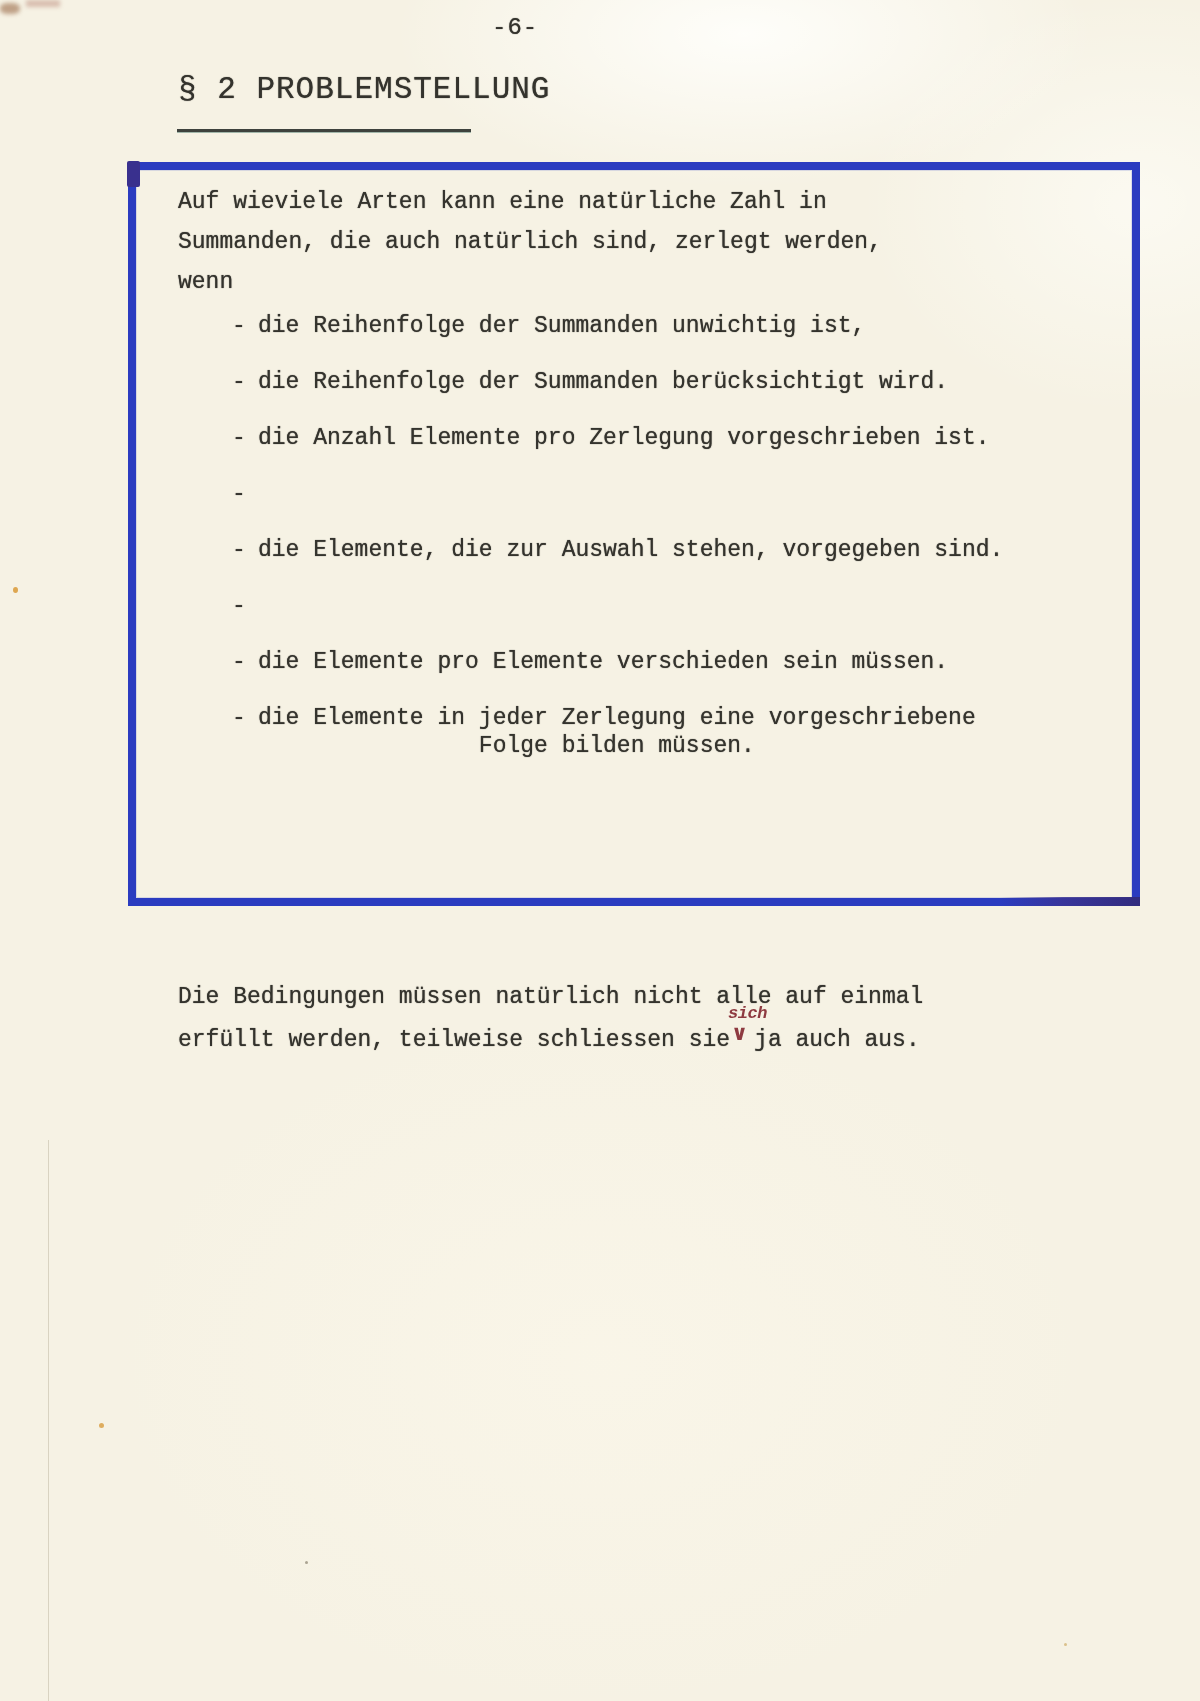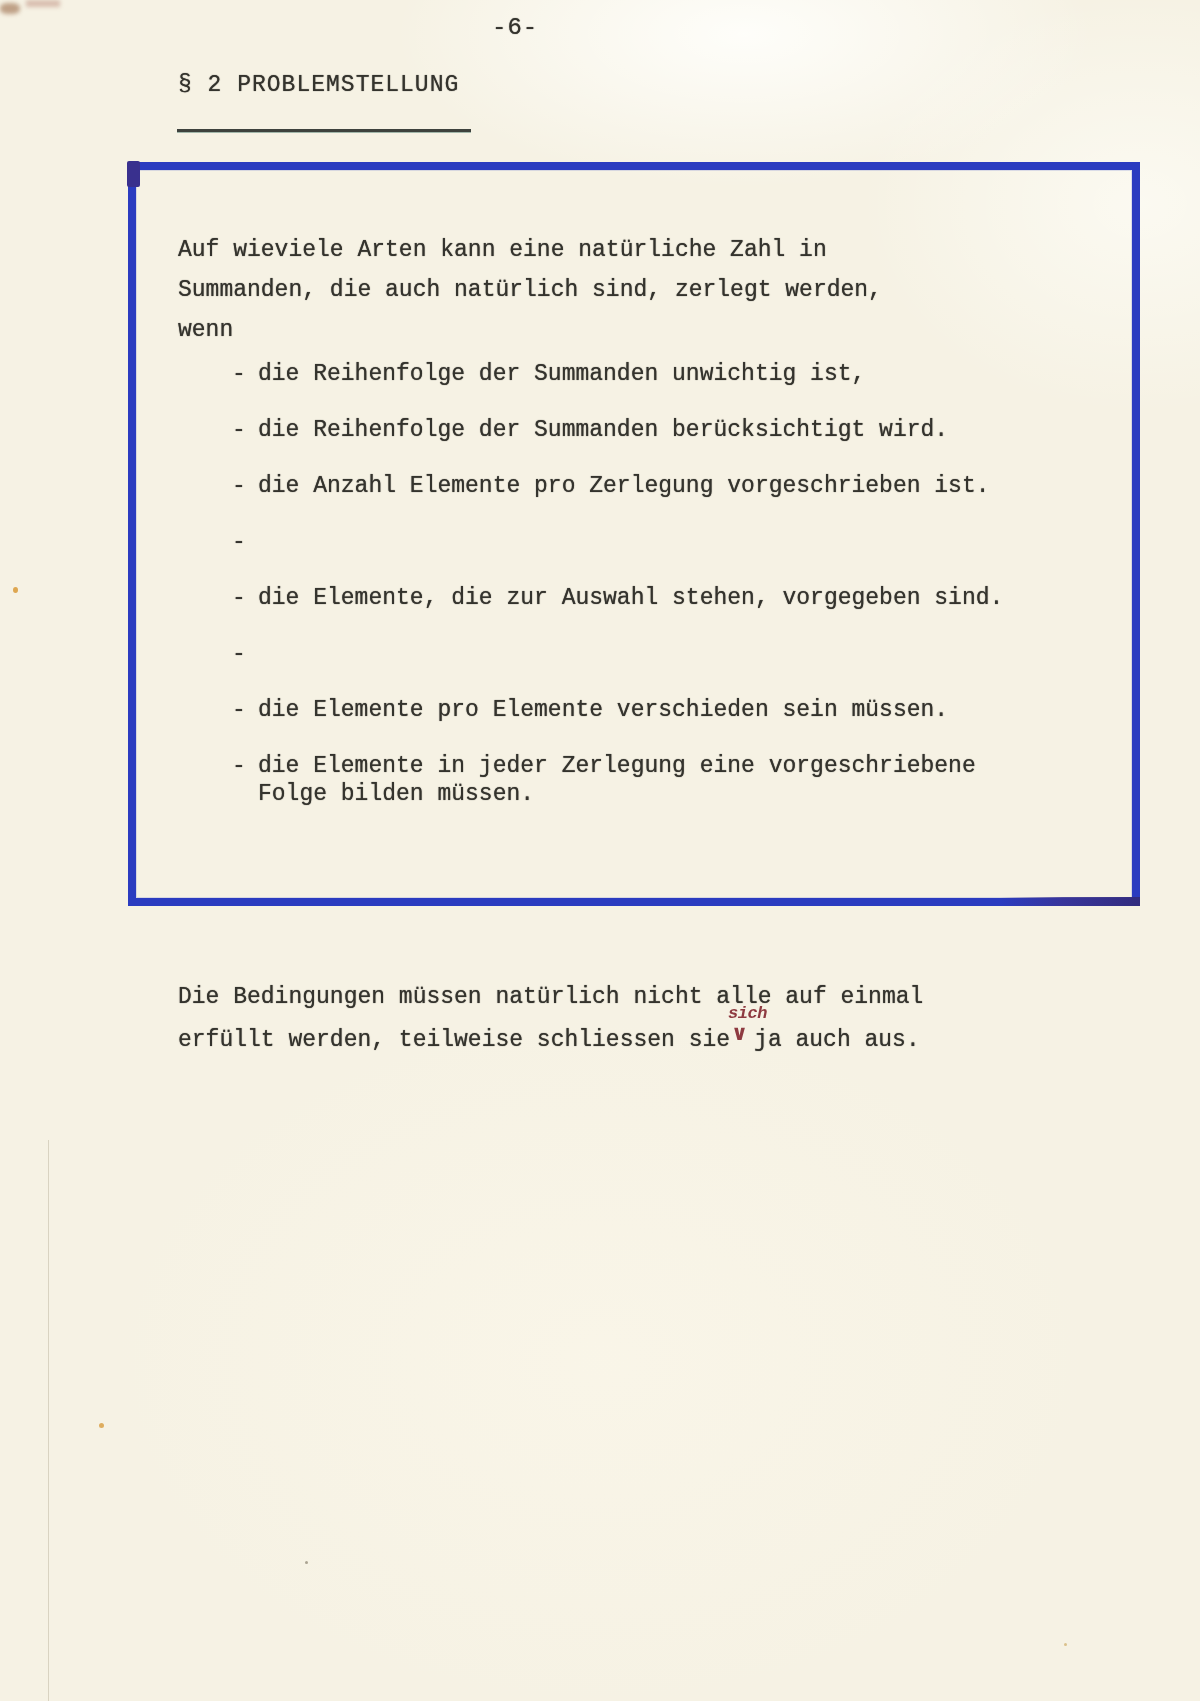--- a/index.html
+++ b/index.html
@@ -16,21 +16,21 @@
     overflow:hidden;
   }
   .typewriter { text-shadow:0 0 1px rgba(45,44,38,0.85); }
 
   .page-number {
     position:absolute; left:492px; top:14px;
     font-size:24px; letter-spacing:1px;
   }
   .heading {
     position:absolute; left:178px; top:72px;
-    font-size:23px; letter-spacing:1px;
+    font-size:31px; letter-spacing:1px;
   }
   .heading-underline {
     position:absolute; left:177px; top:129px;
     width:294px; height:3px;
     background:#3e423d;
     box-shadow:0 1px 0 rgba(60,110,100,0.45);
   }
 
   .problem-box {
     position:absolute; left:128px; top:162px;
@@ -43,25 +43,25 @@
     position:absolute; left:-9px; top:-9px;
     width:13px; height:26px;
     background:#39308e; border-radius:2px;
   }
   .corner-blot-br {
     position:absolute; right:-8px; bottom:-8px;
     width:140px; height:9px;
     background:linear-gradient(to right, rgba(58,52,148,0) 0%, rgba(58,52,148,0.85) 45%, #322c7e 100%);
   }
   .box-inner { padding:12px 20px 0 42px; font-size:23px; }
-  .intro { line-height:40px; white-space:pre-line;margin-top:48px; }
+  .intro { line-height:40px; white-space:pre-line; }
   .conditions { margin-top:10px; padding-left:54px; }
   .condition { display:flex; margin-bottom:28px; line-height:28px; }
   .condition .dash { flex:none; width:26px; }
-  .condition .cond-text { white-space:pre-line; }
+  .condition .cond-text { white-space:pre-line;text-align:center; }
 
   .closing { position:absolute; left:178px; top:976px; font-size:23px; }
   .closing-line { line-height:43px; }
   .insertion-wrap {
     position:relative; display:inline-block;
     width:24px; height:10px; vertical-align:baseline;
   }
   .insertion-caret {
     position:absolute; left:1px; top:-24px;
     color:#8e3a40; font-size:21px; font-weight:bold;

